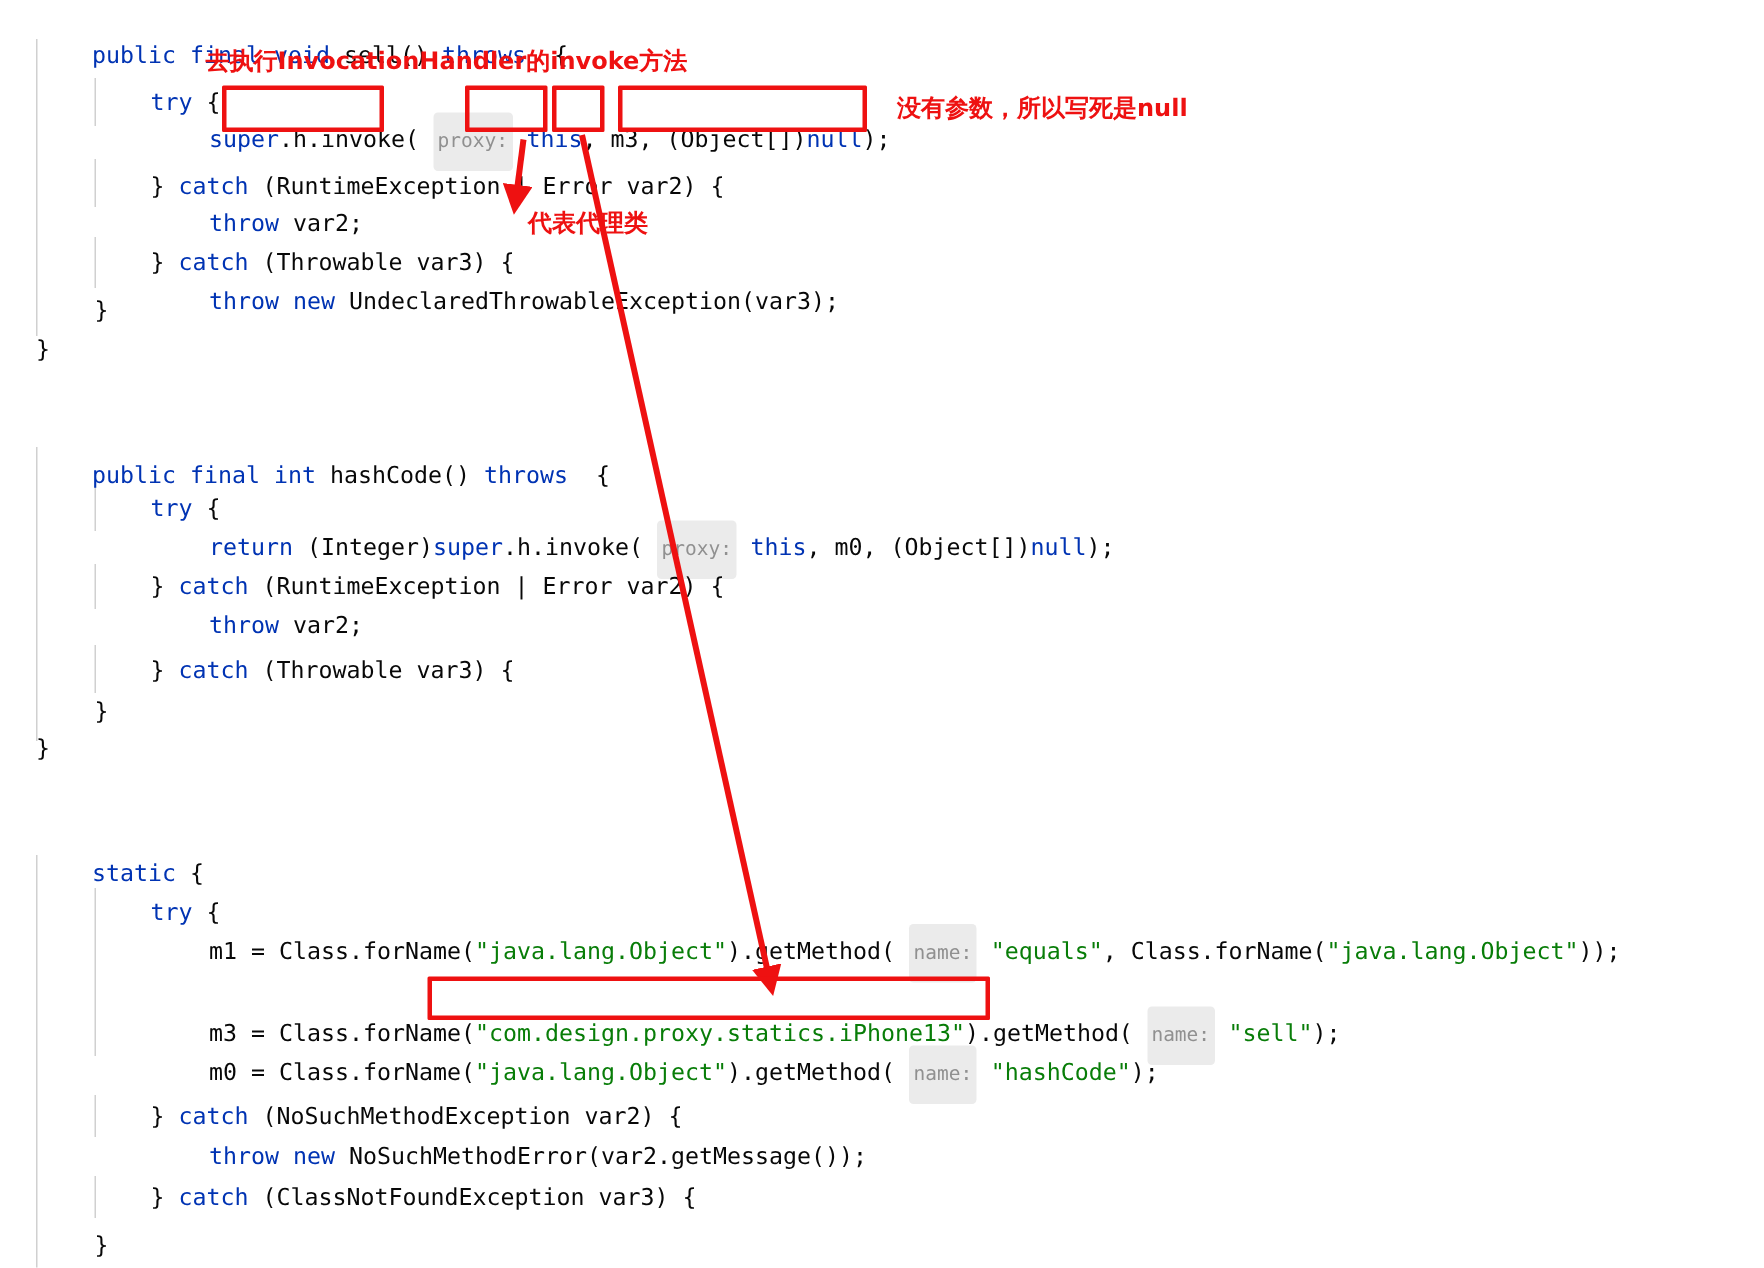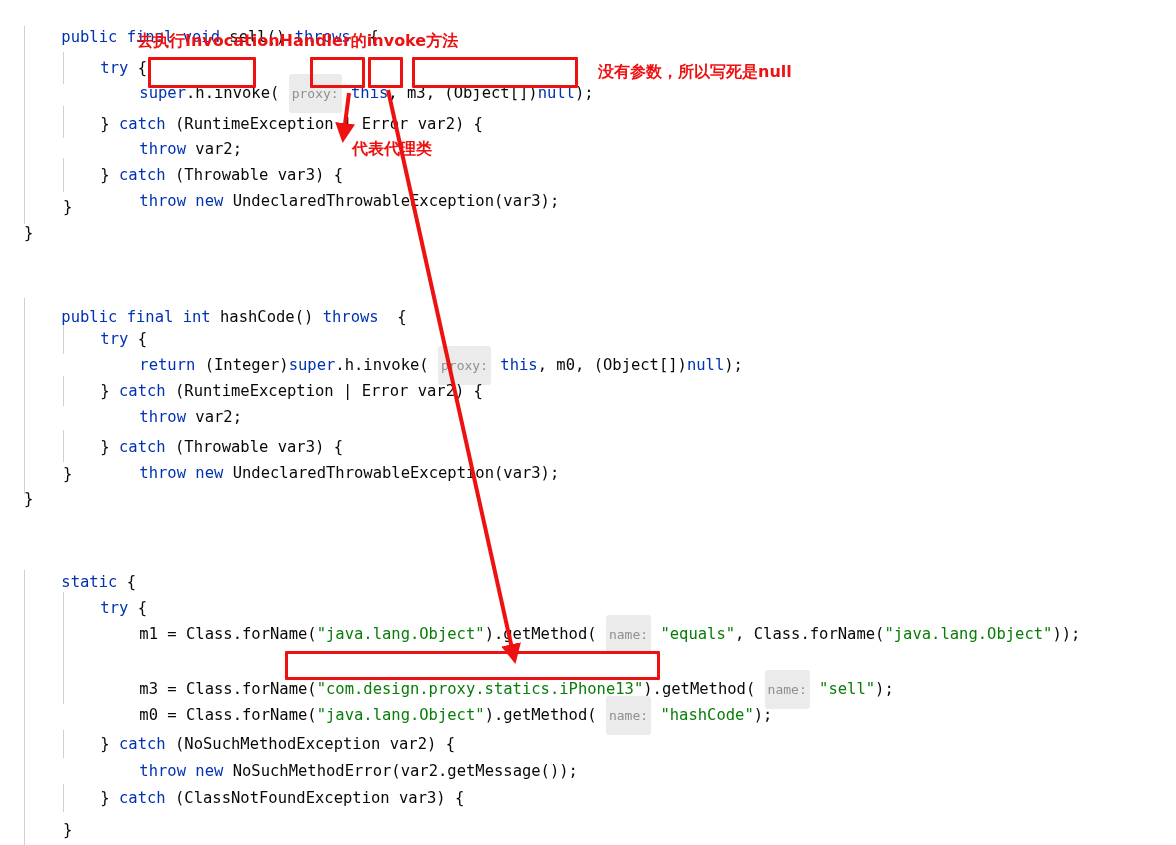--- a/index.html
+++ b/index.html
@@ -150,23 +150,20 @@
   </div>
 
   <div class="code-line" style="left:102px; top:380px;">
     <span class="kw">throw</span><span class="pln"> var2;</span>
   </div>
 
   <div class="code-line" style="left:63px; top:410px;">
     <span class="pln">} </span><span class="kw">catch</span><span class="pln"> (Throwable var3) {</span>
   </div>
 
-  <div class="code-line" style="left:102px; top:436px;">
-    <span class="kw">throw</span> <span class="kw">new</span><span class="pln"> UndeclaredThrowableException(var3);</span>
-  </div>
 
   <div class="code-line" style="left:63px; top:462px;"><span class="pln">}</span></div>
   <div class="code-line" style="left:24px; top:487px;"><span class="pln">}</span></div>
 
   <div class="code-line" style="left:24px; top:545px;">
     <span class="kw">static</span><span class="pln"> {</span>
   </div>
 
   <div class="code-line" style="left:63px; top:571px;">
     <span class="kw">try</span><span class="pln"> {</span>

